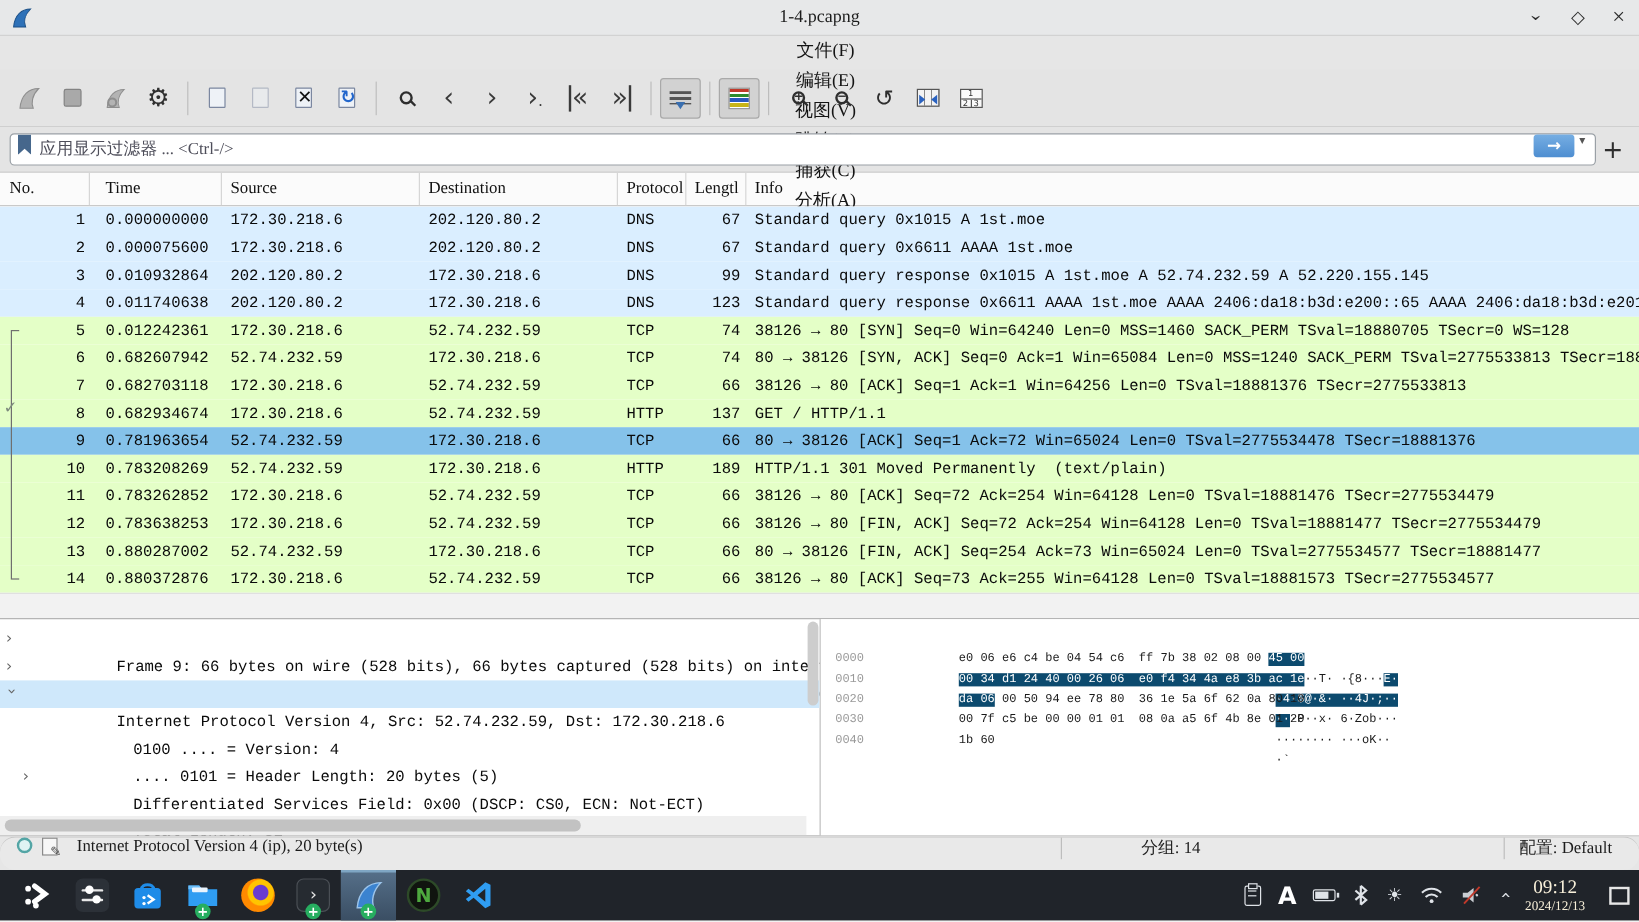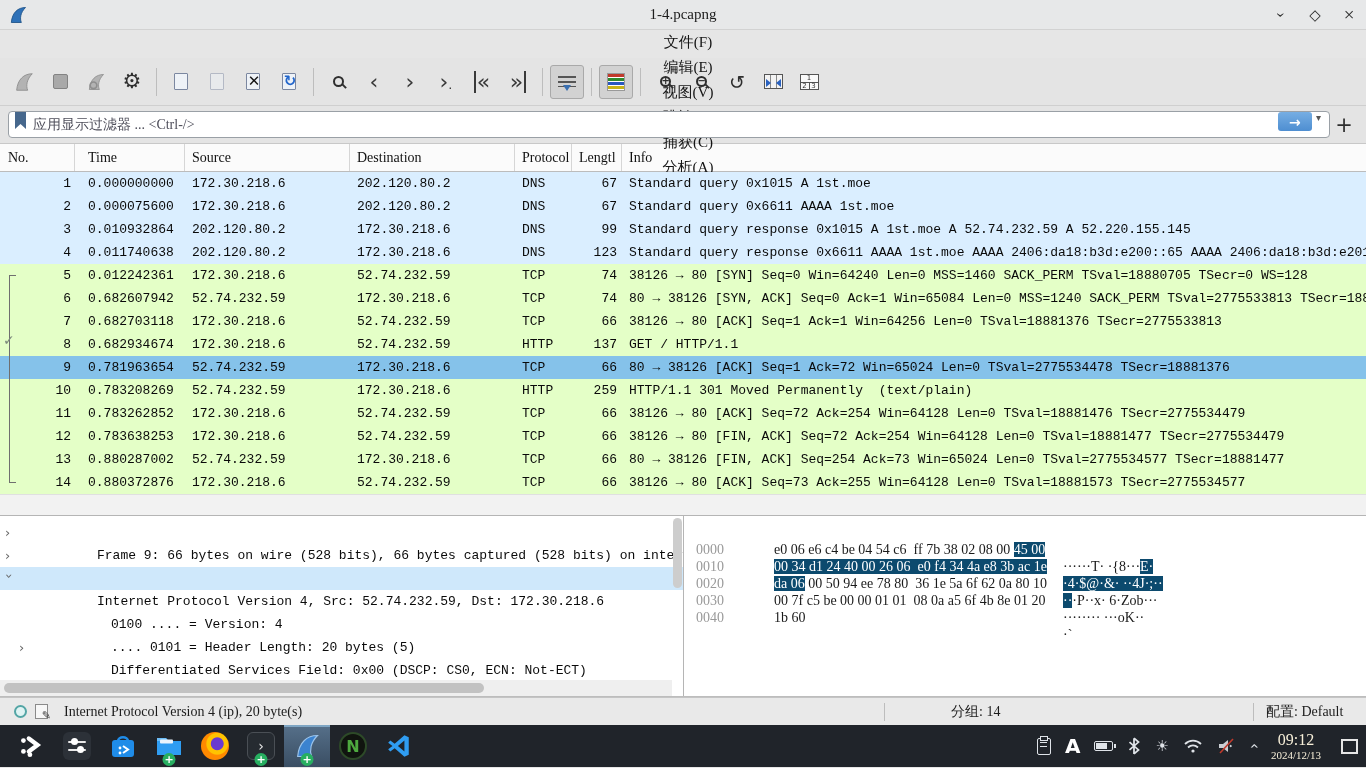--- a/index.html
+++ b/index.html
@@ -90,28 +90,28 @@
   .dline { display:block; height:23px; line-height:23px; white-space:pre; padding-left:19px; position:relative; }
   .dline .exp { position:absolute; left:5px; top:0; width:12px; color:#666; font-family:"DejaVu Sans",sans-serif; font-size:13px; }
   .dline .exp.open { transform:rotate(90deg) translate(1px,2px); }
   .dline.lvl1 { padding-left:33px; }
   .dline.lvl1 .exp { left:19px; }
   .dline.sel { background:#cfe8fb; }
   .details .vscroll { position:absolute; right:1px; top:2px; width:9px; height:70px; background:#cdcdcd; border-radius:5px; }
   .details .hscroll { position:absolute; left:4px; bottom:3px; height:10px; width:480px; background:#c2c2c2; border-radius:5px; }
   .details .hscroll-track { position:absolute; left:0; bottom:0; height:16px; width:672px; background:#efefef; }
 
-  .hexpane { flex:1; position:relative; padding-top:8px; font-family:Liberation Serif, serif; font-size:14px; color:#1a1a1a; background:#fff; }
+  .hexpane { flex:1; position:relative; padding-top:8px; font-family:Liberation Mono, monospace; font-size:10px; color:#1a1a1a; background:#fff; }
   .hexline { position:relative; height:17px; line-height:17px; white-space:pre; padding-left:55px; }
   .hexline .off { position:absolute; left:12px; color:#9a9a9a; }
   .hexline .ascii { position:absolute; left:379px; }
   .hsel { background:#0c4a6e; color:#fff; }
 
   
-  .statusbar { height:28px; background:#e9e9e9; border-top:1px solid #c4c4c4; display:flex; align-items:center; font-size:14px; color:#1c1c1c; }
+  .statusbar { height:28px; background:#e9e9e9; border-top:1px solid #c4c4c4; display:flex; align-items:flex-start; font-size:14px; color:#1c1c1c;border-radius:13px; }
   .expert-ic { width:13px; height:13px; border:2px solid #53a5a5; border-radius:50%; background:#dff3f3; margin:0 8px 0 14px; }
   .note-ic { width:13px; height:15px; background:#f7f7f7; border:1px solid #8a8a8a; position:relative; margin-right:16px; }
   .note-ic::after { content:"\270E"; position:absolute; right:-4px; bottom:-4px; font-size:11px; color:#444; font-family:"DejaVu Sans",sans-serif; }
   .sb-left { flex:1; white-space:nowrap; overflow:hidden; }
   .sb-sep { width:1px; height:18px; background:#bdbdbd; }
   .sb-packets { width:368px; padding-left:66px; white-space:nowrap; }
   .sb-profile { width:112px; padding-left:12px; white-space:nowrap; }
 
   
   .taskbar { height:42px; background:#20242a; display:flex; align-items:center; padding:0 8px; }
@@ -385,21 +385,21 @@
         <span class="c len">66</span>
         <span class="c info">80 → 38126 [ACK] Seq=1 Ack=72 Win=65024 Len=0 TSval=2775534478 TSecr=18881376</span>
       </div>
 
       <div class="prow http">
         <span class="c no">10</span>
         <span class="c time">0.783208269</span>
         <span class="c src">52.74.232.59</span>
         <span class="c dst">172.30.218.6</span>
         <span class="c proto">HTTP</span>
-        <span class="c len">259</span>
+        <span class="c len">189</span>
         <span class="c info">HTTP/1.1 301 Moved Permanently  (text/plain)</span>
       </div>
 
       <div class="prow http">
         <span class="c no">11</span>
         <span class="c time">0.783262852</span>
         <span class="c src">172.30.218.6</span>
         <span class="c dst">52.74.232.59</span>
         <span class="c proto">TCP</span>
         <span class="c len">66</span>

